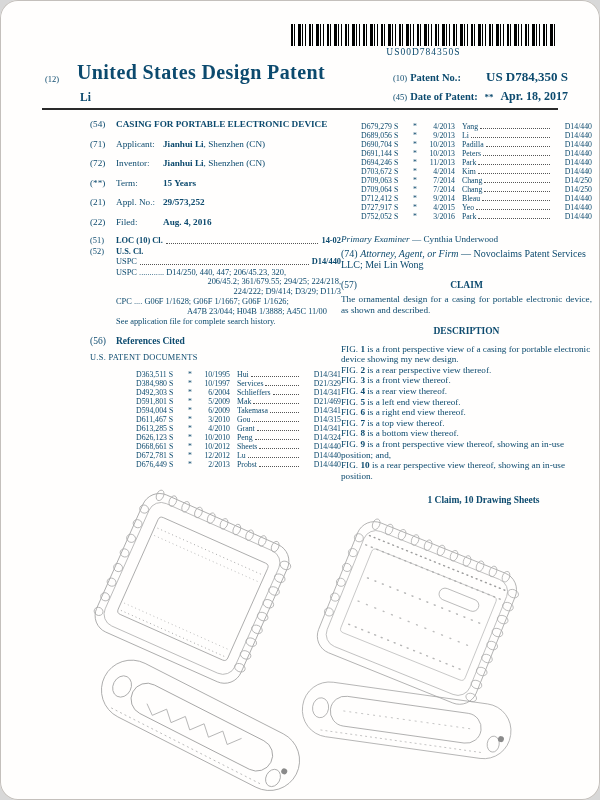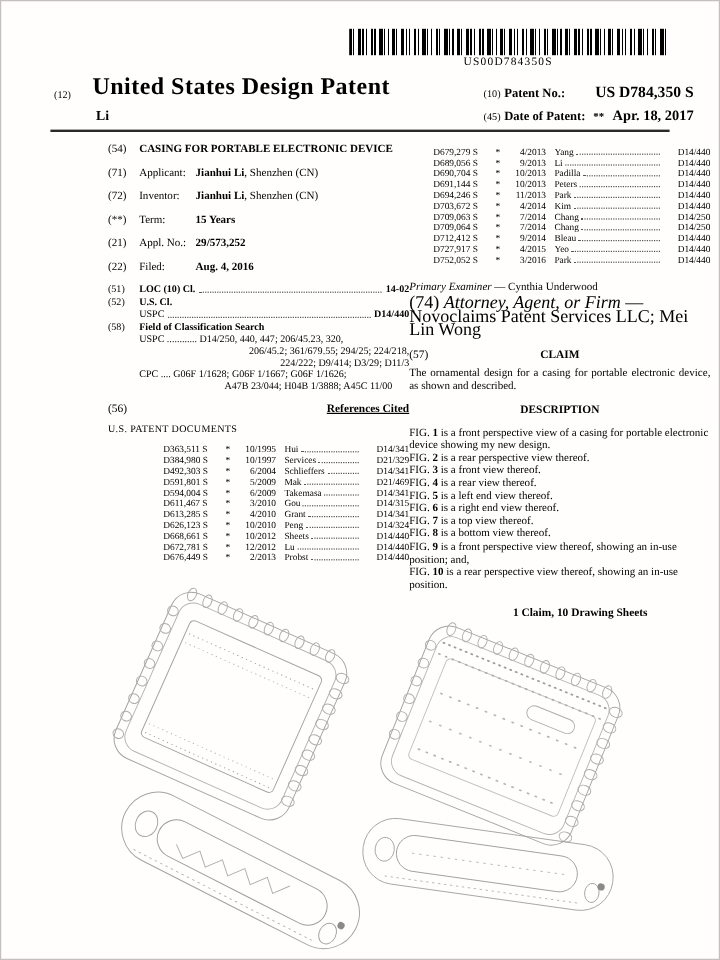--- a/index.html
+++ b/index.html
@@ -1,31 +1,31 @@
 <!DOCTYPE html>
 <html><head>
 <meta charset="utf-8">
 <style>
   html,body { margin:0; padding:0; background:#d8d8d8; }
   .page {
     position:relative; width:600px; height:800px; margin:0 auto;
     background:#fffefd; font-family:"Liberation Serif","DejaVu Serif",serif;
-    color:#000000; overflow:hidden; box-shadow:inset 0 0 0 1px #c4c0bc;
+    color:#0c4a6e; overflow:hidden; box-shadow:inset 0 0 0 1px #c4c0bc;border-radius:18px;
   }
   
   .barcode { position:absolute; left:291px; top:24px; width:265px; height:22px;
     background:repeating-linear-gradient(90deg,#000 0 2px,#fff 2px 3px,#000 3px 4px,#fff 4px 7px,#000 7px 10px,#fff 10px 11px,#000 11px 12px,#fff 12px 14px,#000 14px 15px,#fff 15px 18px);
   }
   .barcode-num { position:absolute; left:291px; top:47px; width:265px; text-align:center;
     font-size:9.5px; letter-spacing:1px; }
   
   .h-num { position:absolute; left:45px; top:74px; font-size:8.5px; }
   .h-title { position:absolute; left:77px; top:61px; font-size:20px; font-weight:bold; letter-spacing:.4px; }
   .h-inventor { position:absolute; left:80px; top:91px; font-size:11.5px; font-weight:bold; }
-  .h-right { position:absolute; left:403px; width:175px; display:flex; align-items:baseline; }
+  .h-right { position:absolute; left:393px; width:175px; display:flex; align-items:baseline; }
   .h-right.r1 { top:69px; }
   .h-right.r2 { top:89px; }
   .h-right .n { font-size:8.5px; margin-right:3px; }
   .h-right .l { font-size:10.5px; font-weight:bold; flex:1; }
   .h-right .stars { font-size:9px; font-weight:bold; margin-right:7px; }
   .h-right .v { font-size:13px; font-weight:bold; }
   .h-right.r2 .v { font-size:12px; }
   .rule { position:absolute; left:42px; right:42px; top:108px; height:2px; background:#2a2a2a; }
   
   .cols { position:absolute; left:42px; top:119px; width:516px; display:flex; gap:0;margin-left:48px; }
@@ -40,36 +40,36 @@
   
   .cls-row { display:flex; font-size:8.4px; line-height:10.5px; align-items:flex-start; }
   .cls-row .b-num { width:26px; }
   .leader { flex:1; border-bottom:1px dotted #555; height:7px; margin:0 3px; min-width:8px; }
   .fos { padding-left:26px; font-size:8.4px; line-height:9.8px; }
   .fl { text-align:left; }
   .fr { text-align:right; }
   .fos-note { padding-left:26px; font-size:8.4px; line-height:10px; margin-top:1px; }
   
   .refs-head { display:flex; font-size:9.5px; margin-top:9px; }
-  .refs-head .t { flex:1; text-align:right; font-weight:bold;text-decoration:underline; }
+  .refs-head .t { flex:1; text-align:left; font-weight:bold; }
   .refs-sub { text-align:left; font-size:8.4px; letter-spacing:.3px; margin:7px 0 8px; }
   .ref-table { padding-left:46px; }
   .col-right .ref-table { padding-left:20px; padding-top:3px; }
   .ref-row { display:flex; font-size:7.8px; line-height:9px; }
   .r-no { width:52px; flex:none; }
   .r-star { width:9px; flex:none; }
   .r-date { width:33px; flex:none; text-align:right; }
   .r-name { flex:none; margin-left:7px; }
   .ref-row .leader { height:6px; margin:0 2px; }
   .r-cls { width:40px; flex:none; text-align:right; }
   
   .cited-note { font-size:8.6px; margin-top:10px; }
   .examiner { font-size:9.2px; line-height:11px; margin-top:13px; }
   .examiner i { font-style:italic; }
-  .firm { font-size:15px; line-height:11px; margin-top:3px; }
+  .firm { font-size:10px; line-height:11px; margin-top:3px; }
   .claim-head { display:flex; font-size:9.5px; margin-top:10px; }
   .claim-head .n { width:26px; }
   .claim-head .t { flex:1; text-align:center; font-weight:bold; margin-right:26px; }
   .claim-text { font-size:9.2px; line-height:10.8px; text-align:justify; margin-top:4px; }
   .desc-title { text-align:center; font-weight:bold; font-size:9.5px; margin:10px 0 8px; }
   .fig-line { font-size:9.2px; line-height:10.6px; }
   .sheets { text-align:center; font-weight:bold; font-size:9.5px; margin-top:14px; padding-left:34px; }
   
   .drawing { position:absolute; }
   .drawing svg { overflow:visible; display:block; }
@@ -150,31 +150,28 @@
       </div>
       <div class="cls-row">
         <span class="b-num">(52)</span>
         <b>U.S. Cl.</b>
       </div>
       <div class="cls-row" style="padding-left:26px">
         <span>USPC</span>
         <span class="leader"></span>
         <b>D14/440</b>
       </div>
-      <div class="cls-row">
-        <span class="b-num">(58)</span>
-        <b>Field of Classification Search</b>
-      </div>
       <div class="fos">
         <div class="fl">USPC ............ D14/250, 440, 447; 206/45.23, 320,</div>
         <div class="fr">206/45.2; 361/679.55; 294/25; 224/218,</div>
         <div class="fr">224/222; D9/414; D3/29; D11/3</div>
         <div class="fl">CPC .... G06F 1/1628; G06F 1/1667; G06F 1/1626;</div>
         <div class="fr" style="padding-right:14px">A47B 23/044; H04B 1/3888; A45C 11/00</div>
       </div>
+      <div class="fos-note">See application file for complete search history.</div>
 
       <div class="refs-head">
         <span class="b-num">(56)</span>
         <span class="t">References Cited</span>
       </div>
       <div class="refs-sub">U.S. PATENT DOCUMENTS</div>
 
       <div class="ref-table">
 
           <div class="ref-row">

